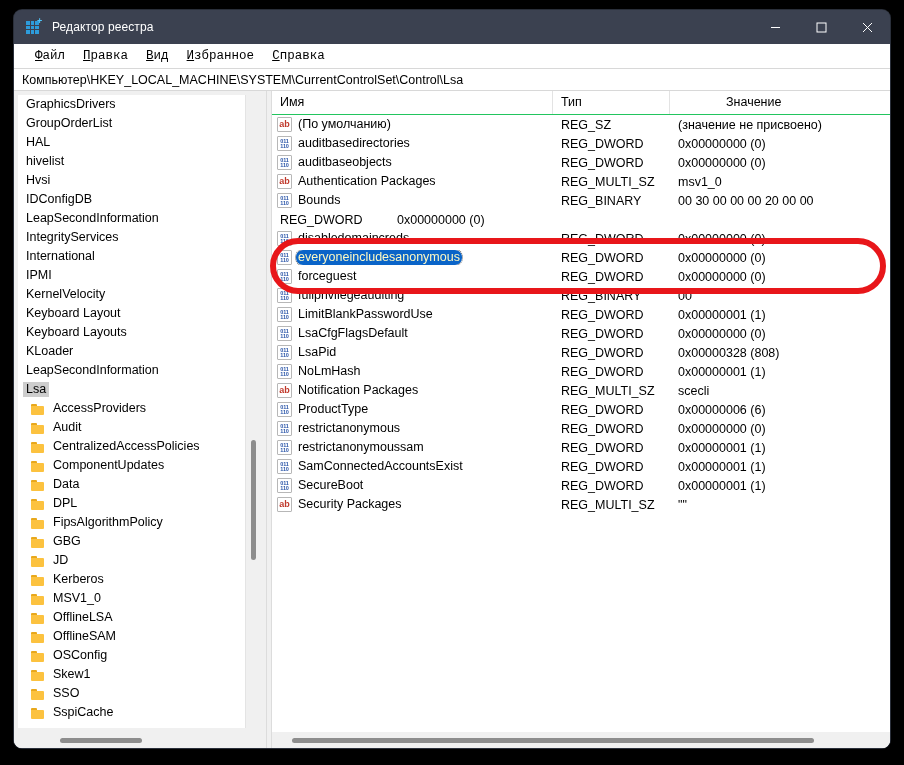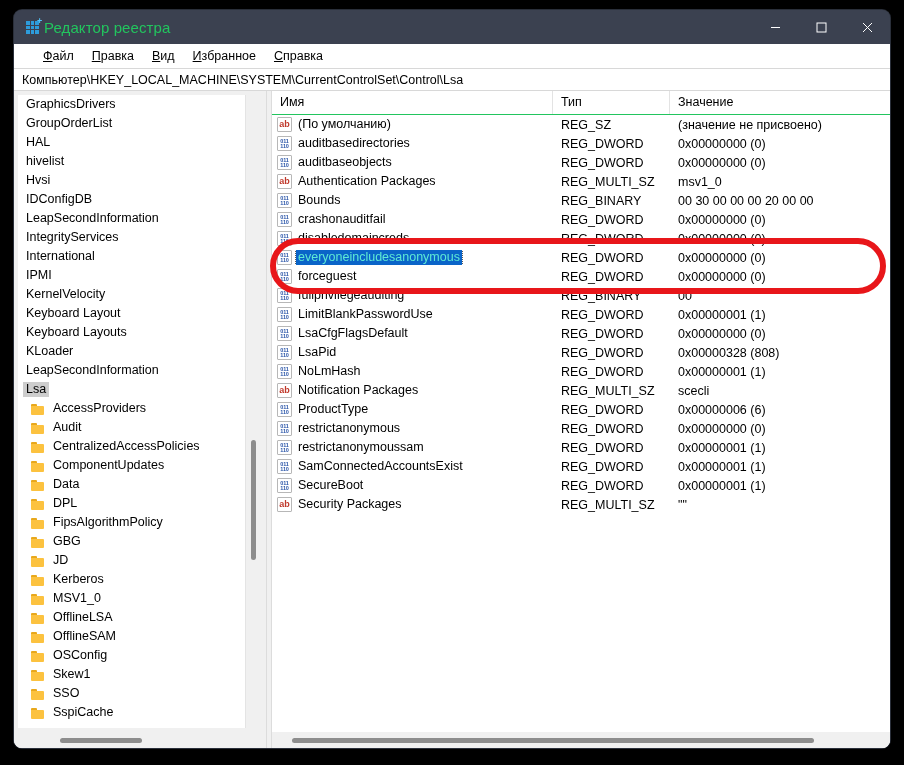--- a/index.html
+++ b/index.html
@@ -55,23 +55,23 @@
   .title-icon .plus {
     position: absolute;
     right: -1px; top: -1px;
     width: 6px; height: 6px;
     color: #4fc3f7;
     font-size: 9px;
     line-height: 6px;
     font-weight: bold;
   }
   .title-text {
-    color: #22c55e;
-    font-size: 15px;
-    margin-left: 2px;
+    color: #ffffff;
+    font-size: 12px;
+    margin-left: 10px;
     letter-spacing: .1px;
   }
   .winbtns {
     position: absolute;
     right: 0; top: 0;
     height: 34px;
     display: flex;
   }
   .winbtn {
     width: 46px;
@@ -82,22 +82,23 @@
     color: #ffffff;
   }
   .winbtn svg { display: block; }
 
   
   .menubar {
     height: 24px;
     background: #ffffff;
     display: flex;
     align-items: center;
-    padding-left: 20px;
+    padding-left: 12px;
     border-bottom: 0;
+    font-family: Liberation Mono, monospace;
   }
   .menu-item {
     font-size: 12.5px;
     color: #000000;
     padding: 2px 9px;
     white-space: nowrap;
   }
   .menu-item u { text-decoration: underline; }
 
   
@@ -241,21 +242,21 @@
     font-size: 12.5px;
     color: #000000;
     padding: 4px 0 0 8px;
     box-sizing: border-box;
     border-right: 1px solid #e3e3e3;
     white-space: nowrap;
     overflow: hidden;
   }
   .lv-col.c-name  { width: 281px; }
   .lv-col.c-type  { width: 117px; }
-  .lv-col.c-value { flex: 1; border-right: none; }
+  .lv-col.c-value { flex: 1; border-right: none; margin-left: 48px; }
 
   .lv-body {
     position: relative;
     flex: 1;
     overflow: hidden;
     background: #ffffff;
   }
   .lv-row {
     height: 19px;
     display: flex;
@@ -264,23 +265,24 @@
     color: #000000;
     white-space: nowrap;
   }
   .cell-name  { width: 281px; display: flex; align-items: center; padding-left: 5px; box-sizing: border-box; overflow: hidden; }
   .cell-type  { width: 117px; padding-left: 8px; box-sizing: border-box; overflow: hidden; }
   .cell-value { flex: 1; padding-left: 8px; box-sizing: border-box; overflow: hidden; }
 
   .name-text { padding: 0 2px; line-height: 15px; }
   .lv-row.selected .name-text {
     background: #0a64c8;
-    color: #5eead4;
+    color: #fef9c3;
     outline: 1px dotted #5a5a5a;
     outline-offset: 0px;
+    border-radius: 7px;
   }
 
   
   .vico {
     width: 15px; height: 15px;
     margin-right: 4px;
     flex: none;
     position: relative;
     background: #ffffff;
     border: 1px solid #b7b7b7;
@@ -557,27 +559,20 @@
                 <span class="vico bin">
                   <span class="l1">011</span>
                   <span class="l2">110</span>
                 </span>
                 <span class="name-text">Bounds</span>
               </div>
               <div class="cell-type">REG_BINARY</div>
               <div class="cell-value">00 30 00 00 00 20 00 00</div>
             </div>
             <div class="lv-row">
-              <div class="cell-name">
-                <span class="vico bin">
-                  <span class="l1">011</span>
-                  <span class="l2">110</span>
-                </span>
-                <span class="name-text">crashonauditfail</span>
-              </div>
               <div class="cell-type">REG_DWORD</div>
               <div class="cell-value">0x00000000 (0)</div>
             </div>
             <div class="lv-row">
               <div class="cell-name">
                 <span class="vico bin">
                   <span class="l1">011</span>
                   <span class="l2">110</span>
                 </span>
                 <span class="name-text">disabledomaincreds</span>

